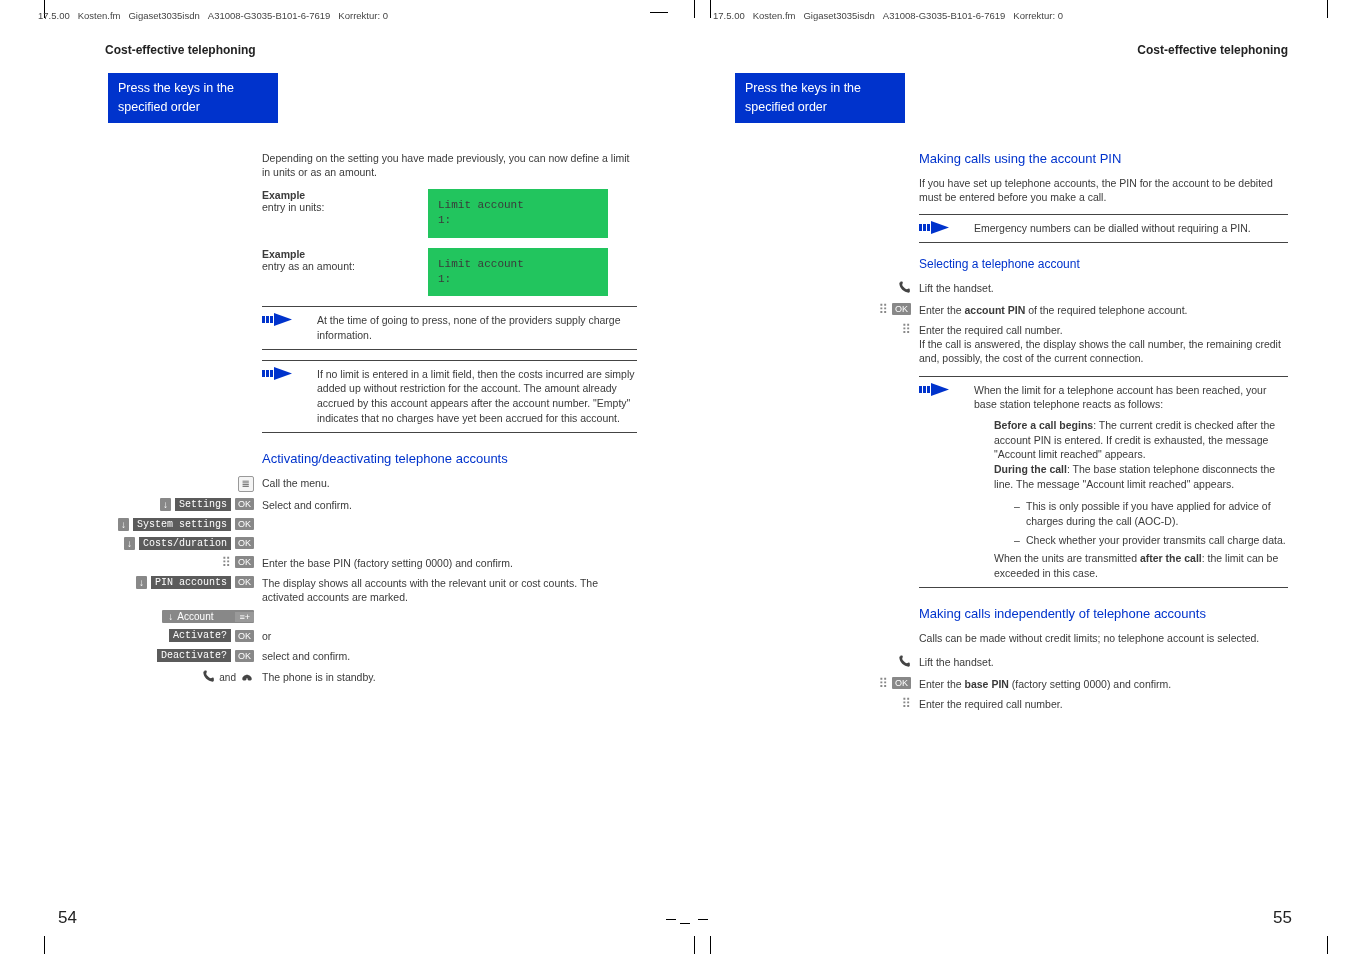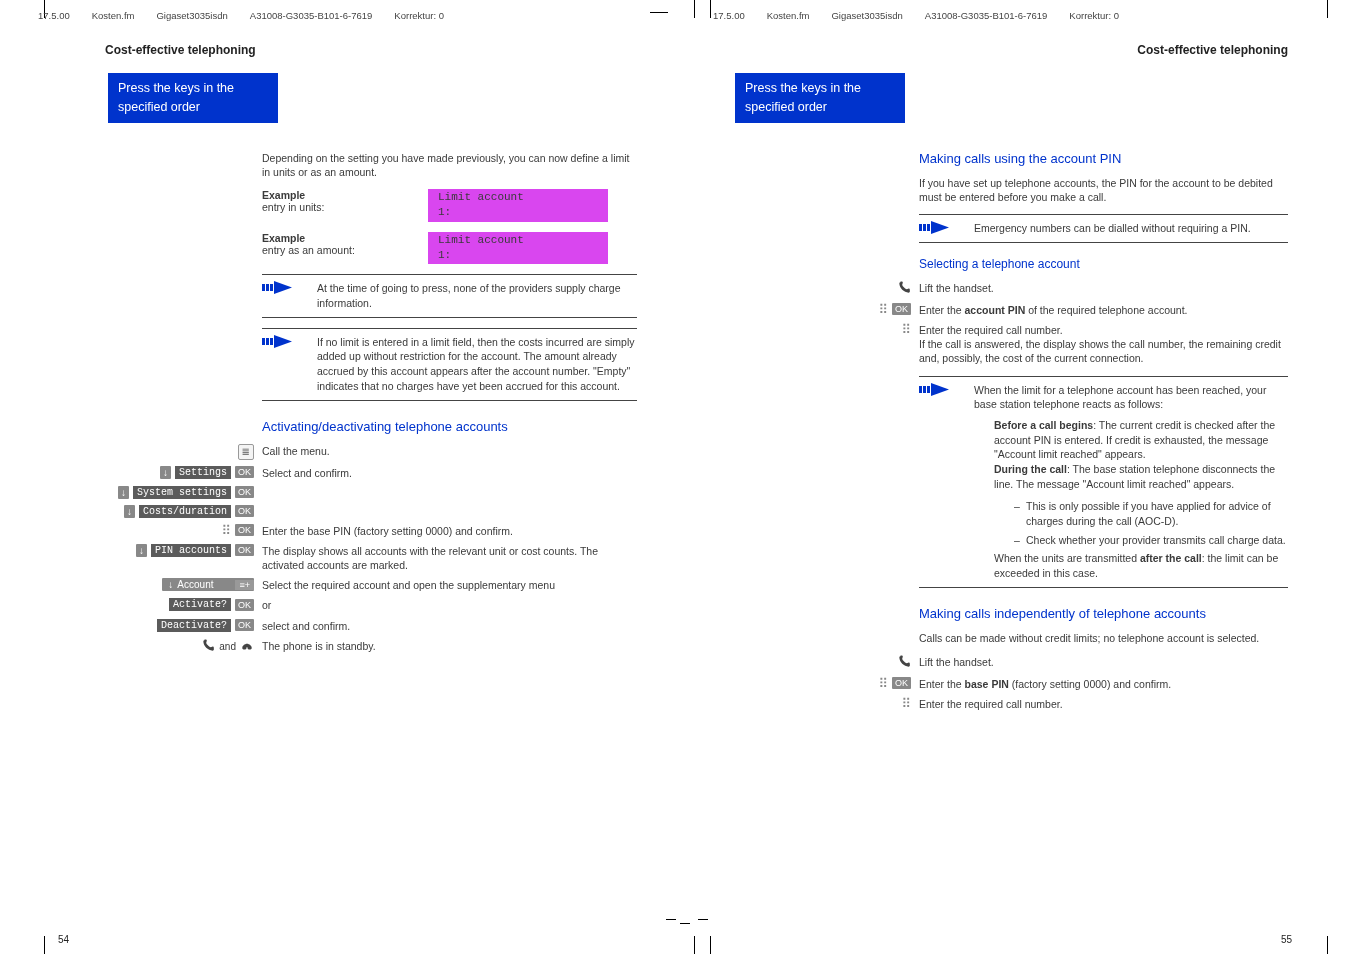--- a/index.html
+++ b/index.html
@@ -20,21 +20,21 @@
   .page {
     width: 50%;
     padding: 10px 0 0 0;
     position: relative;
   }
   .runhead {
     font-size: 9.5px;
     color: #444;
     padding: 0 38px;
     display: flex;
-    gap: 22px;
+    gap: 8px;
     align-items: baseline;
     margin-bottom: 22px;
     white-space: nowrap;
   }
   .section-title {
     font-weight: bold;
     font-size: 12px;
     color: #222;
     padding: 0 0 16px 0;
   }
@@ -85,38 +85,38 @@
   .arrow-btn {
     background:#888; color:#fff; font-size:10px;
     padding:1px 3px; border-radius:1px;
   }
   .grid-icon { color:#888; font-size:13px; line-height:1;}
   .hand-icon svg { width:14px; height:14px; }
   .example-block { display:flex; gap:36px; align-items:flex-start; margin-bottom:10px;}
   .example-block .lbl { width:130px; }
   .example-block .lbl b { display:block; }
   .display-box {
-    background:#d946ef; font-family:"Courier New", monospace;
-    font-size:11px; padding:1px 10px; width:180px; line-height:1.4;
+    background:#22c55e; font-family:"Courier New", monospace;
+    font-size:11px; padding:9px 10px; width:180px; line-height:1.4;
   }
   .note {
     border-top:1px solid #444; border-bottom:1px solid #444;
     padding:6px 0 6px 0; margin:10px 0; position:relative;
     display:flex; gap:23px;
   }
   .note .note-icon {
     flex-shrink:0; width:32px;
   }
   .note .note-icon svg { width:30px; height:13px; }
   .note-content { flex:1; line-height:1.4; }
   .note ul { list-style:none; padding-left:20px; margin-top:8px;}
   .note ul li { position:relative; margin-bottom:4px; padding-left:12px;}
   .note ul li::before { content:"–"; position:absolute; left:0; }
   .note .sub { padding-left:20px; margin-top:6px; }
-  .pagenum { position:absolute; bottom:9px; font-size:10px; color:#222;}
+  .pagenum { position:absolute; bottom:26px; font-size:17px; color:#222;}
   .page-left .pagenum { left:58px; }
   .page-right .pagenum { right:58px; }
   .account-line {
     display:inline-flex; align-items:center; gap:0;
     background:#888; color:#fff; padding:1px 0 1px 6px; border-radius:1px;
   }
   .account-line .lbl-txt { font-size:10px; padding-right:22px;}
   .account-line .icn { background:#999; padding:0 4px; font-size:9px;}
 </style>
 </head>
@@ -255,21 +255,20 @@
       </div>
 
       <div class="row">
         <div class="icons">
           <span class="account-line">
             <span style="color:#fff;font-size:10px;">↓</span>
             <span class="lbl-txt" style="margin-left:4px;">Account</span>
             <span class="icn">≡+</span>
           </span>
         </div>
-        <div class="desc">Select the required account and open the supplementary menu</div>
       </div>
 
       <div class="row">
         <div class="icons" style="padding-left:18px;">
           <span class="menu-item">Activate?</span>
           <span class="ok-pill">OK</span>
         </div>
         <div class="desc">or</div>
       </div>
 

